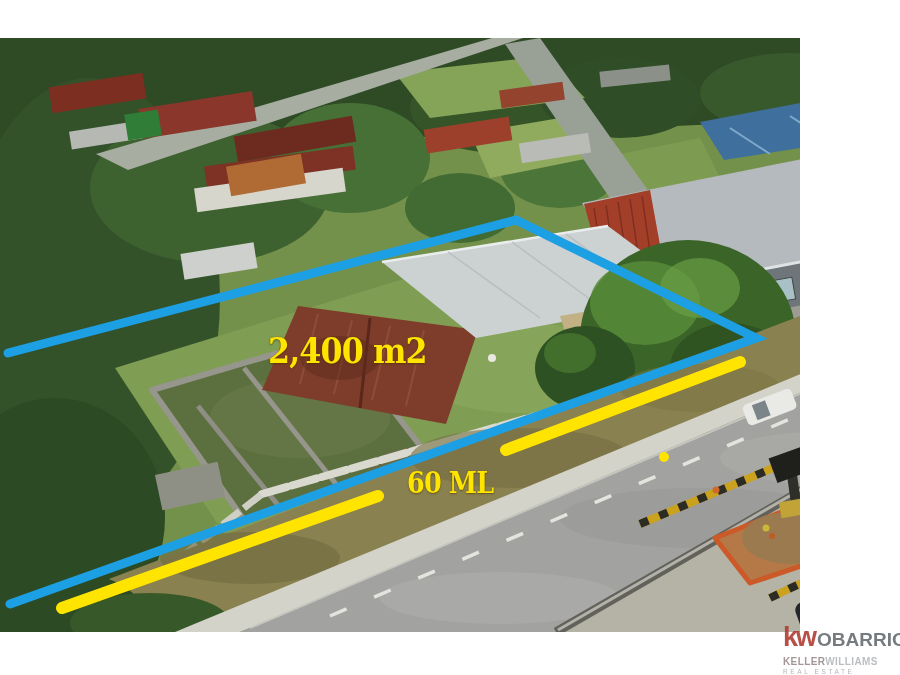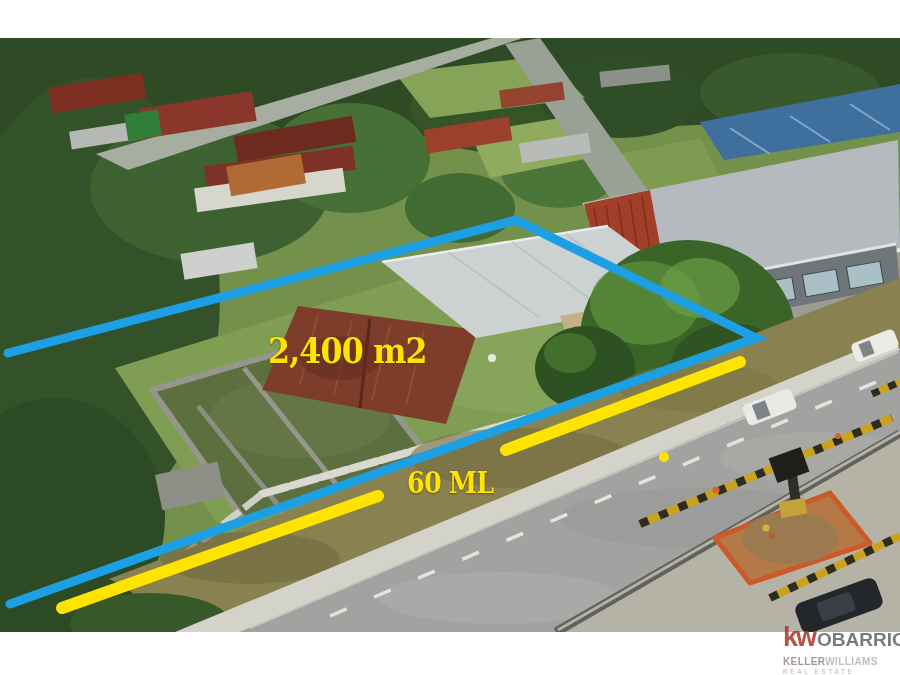--- a/index.html
+++ b/index.html
@@ -1,18 +1,18 @@
 <!DOCTYPE html>
 <html style="--boundary-blue: #1d9fe4; --highlight-yellow: #ffe400; --kw-red: #b0392f; --wm-gray: #64696e;"><head>
 <meta charset="utf-8">
 <style>
   html,body{margin:0;padding:0;background:#ffffff;}
   .page{position:relative;width:900px;height:675px;background:#ffffff;overflow:hidden;
         font-family:"Liberation Sans",sans-serif;}
-  .photo{position:absolute;left:0;top:38px;width:900px;height:594px;overflow:hidden;background:#0369a1;}
+  .photo{position:absolute;left:0;top:38px;width:800px;height:594px;overflow:hidden;background:#0369a1;}
   .photo svg{display:block;}
   .anno-label{position:absolute;color:var(--highlight-yellow,#ffe400);
       font-family:"DejaVu Serif","Liberation Serif",serif;font-weight:bold;
       transform:scaleX(.88);transform-origin:left top;white-space:nowrap;
       text-shadow:0 1px 2px rgba(70,50,0,.55), 0 0 1px rgba(70,50,0,.5);}
   .area-label{left:268px;top:291px;font-size:36px;letter-spacing:-1px;}
   .frontage-label{left:407px;top:428px;font-size:29px;letter-spacing:-1px;}
   .blue-line{stroke:var(--boundary-blue,#1d9fe4);fill:none;stroke-width:9;
       stroke-linecap:round;stroke-linejoin:miter;}
   .yellow-line{stroke:var(--highlight-yellow,#ffe400);stroke-width:12;stroke-linecap:round;}

